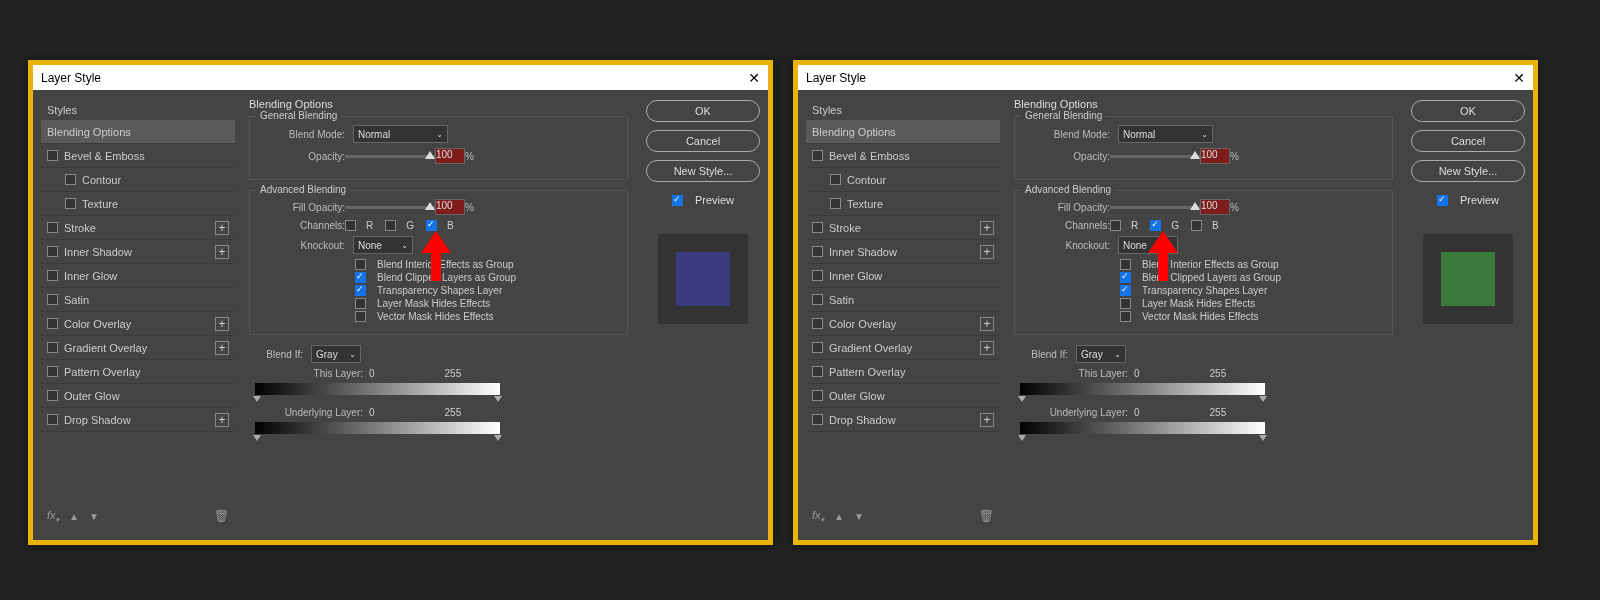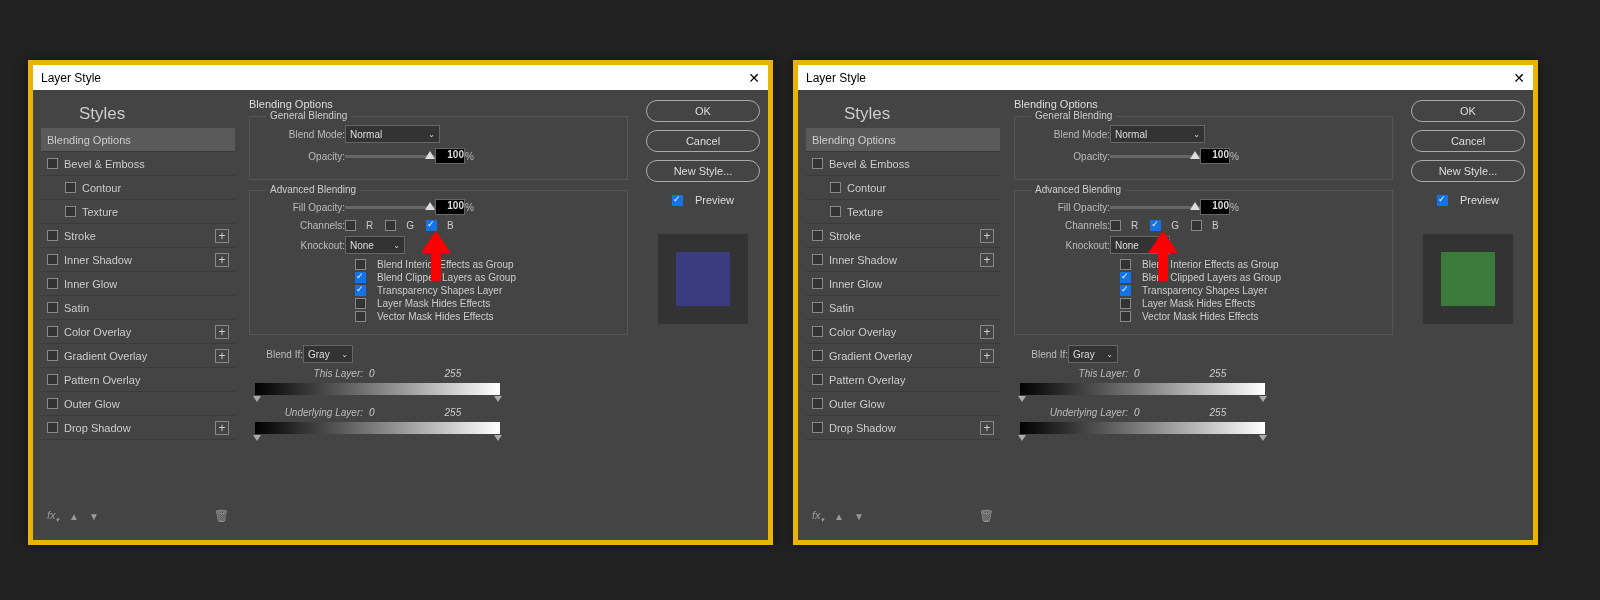--- a/index.html
+++ b/index.html
@@ -23,23 +23,22 @@
   .titlebar .close { font-size: 14px; cursor: pointer; }
   .dialog-body { display: flex; height: 450px;}
   .sidebar {
     width: 210px;
     padding: 10px 8px;
     display: flex;
     flex-direction: column;
   }
   .styles-header {
     color: #ccc;
-    font-size: 17px;
+    font-size: 11px;
     padding: 4px 6px;
-    margin-left: 32px;
   }
   .style-item {
     display: flex;
     align-items: center;
     justify-content: space-between;
     padding: 4px 6px;
     font-size: 11px;
     color: #ccc;
     border-bottom: 1px solid #3a3a3a;
     height: 24px;
@@ -71,51 +70,51 @@
     font-size: 11px;
     position: relative;
   }
   .section-title { font-size: 11px; color: #ddd; margin-bottom: 6px; }
   .fieldset {
     border: 1px solid #555;
     padding: 8px 10px 10px 10px;
     margin-bottom: 10px;
     position: relative;
   }
-  .fieldset > .legend { position: absolute; top: -7px; left: 16px; background: #444; padding: 0 4px; font-size: 10px; color: #ccc; text-align: right; }
+  .fieldset > .legend { position: absolute; top: -7px; left: 6px; background: #444; padding: 0 4px; font-size: 10px; color: #ccc; text-align: right; }
   .row { display: flex; align-items: center; margin-bottom: 5px; gap: 0; }
   .label { text-align: right; width: 85px; color: #bbb; font-size: 10px; }
   .select {
     background: #333; border: 1px solid #666; color: #ddd; font-size: 10px;
-    padding: 2px 4px; height: 18px; display: flex; align-items: center; gap: 4px;
+    padding: 2px 4px; height: 18px; display: flex; align-items: center; gap: 4px; margin-left: 8px;
   }
   .select .caret { font-size: 8px; margin-left: auto; }
   .slider-track { height: 3px; background: #666; position: relative; width: 90px; }
   .slider-thumb {
     position: absolute; right: 0; top: -4px; width: 0; height: 0;
     border-left: 5px solid transparent; border-right: 5px solid transparent;
     border-bottom: 8px solid #ddd;
   }
-  .num-input { width: 30px; height: 16px; background: #000000; border: 1px solid #666; color: #ddd; font-size: 10px; text-align: right; font-weight: bold; }
+  .num-input { width: 30px; height: 16px; background: #7f1d1d; border: 1px solid #666; color: #ddd; font-size: 10px; text-align: left; }
   .pct { font-size: 10px; color: #bbb; }
   .channel-row { display: flex; align-items: center; gap: 4px; }
   .channel-label { font-size: 10px; color: #ccc; margin-right: 8px; }
   .adv-check { display: flex; align-items: center; gap: 5px; margin-bottom: 2px; font-size: 10px; margin-left: 95px; }
   .gradient-bar {
     height: 12px; width: 245px; background: linear-gradient(to right, #000, #fff);
     position: relative; margin-left: 2px;
   }
   .gradient-bar::before, .gradient-bar::after {
     content: ""; position: absolute; bottom: -7px; width: 0; height: 0;
     border-left: 4px solid transparent; border-right: 4px solid transparent;
     border-top: 6px solid #aaa;
   }
   .gradient-bar::before { left: -2px; }
   .gradient-bar::after { right: -2px; }
-  .blend-row { display: flex; align-items: center; gap: 6px; margin-bottom: 4px; font-style: italic; }
+  .blend-row { display: flex; align-items: center; gap: 6px; margin-bottom: 4px; }
   .blend-label { width: 110px; text-align: right; font-size: 10px; color: #bbb; }
   .blend-nums { display: flex; gap: 70px; font-size: 10px; color: #ccc; width: 130px; }
   .right-panel {
     width: 130px;
     padding: 10px 8px;
     display: flex;
     flex-direction: column;
     gap: 8px;
   }
   .btn {

